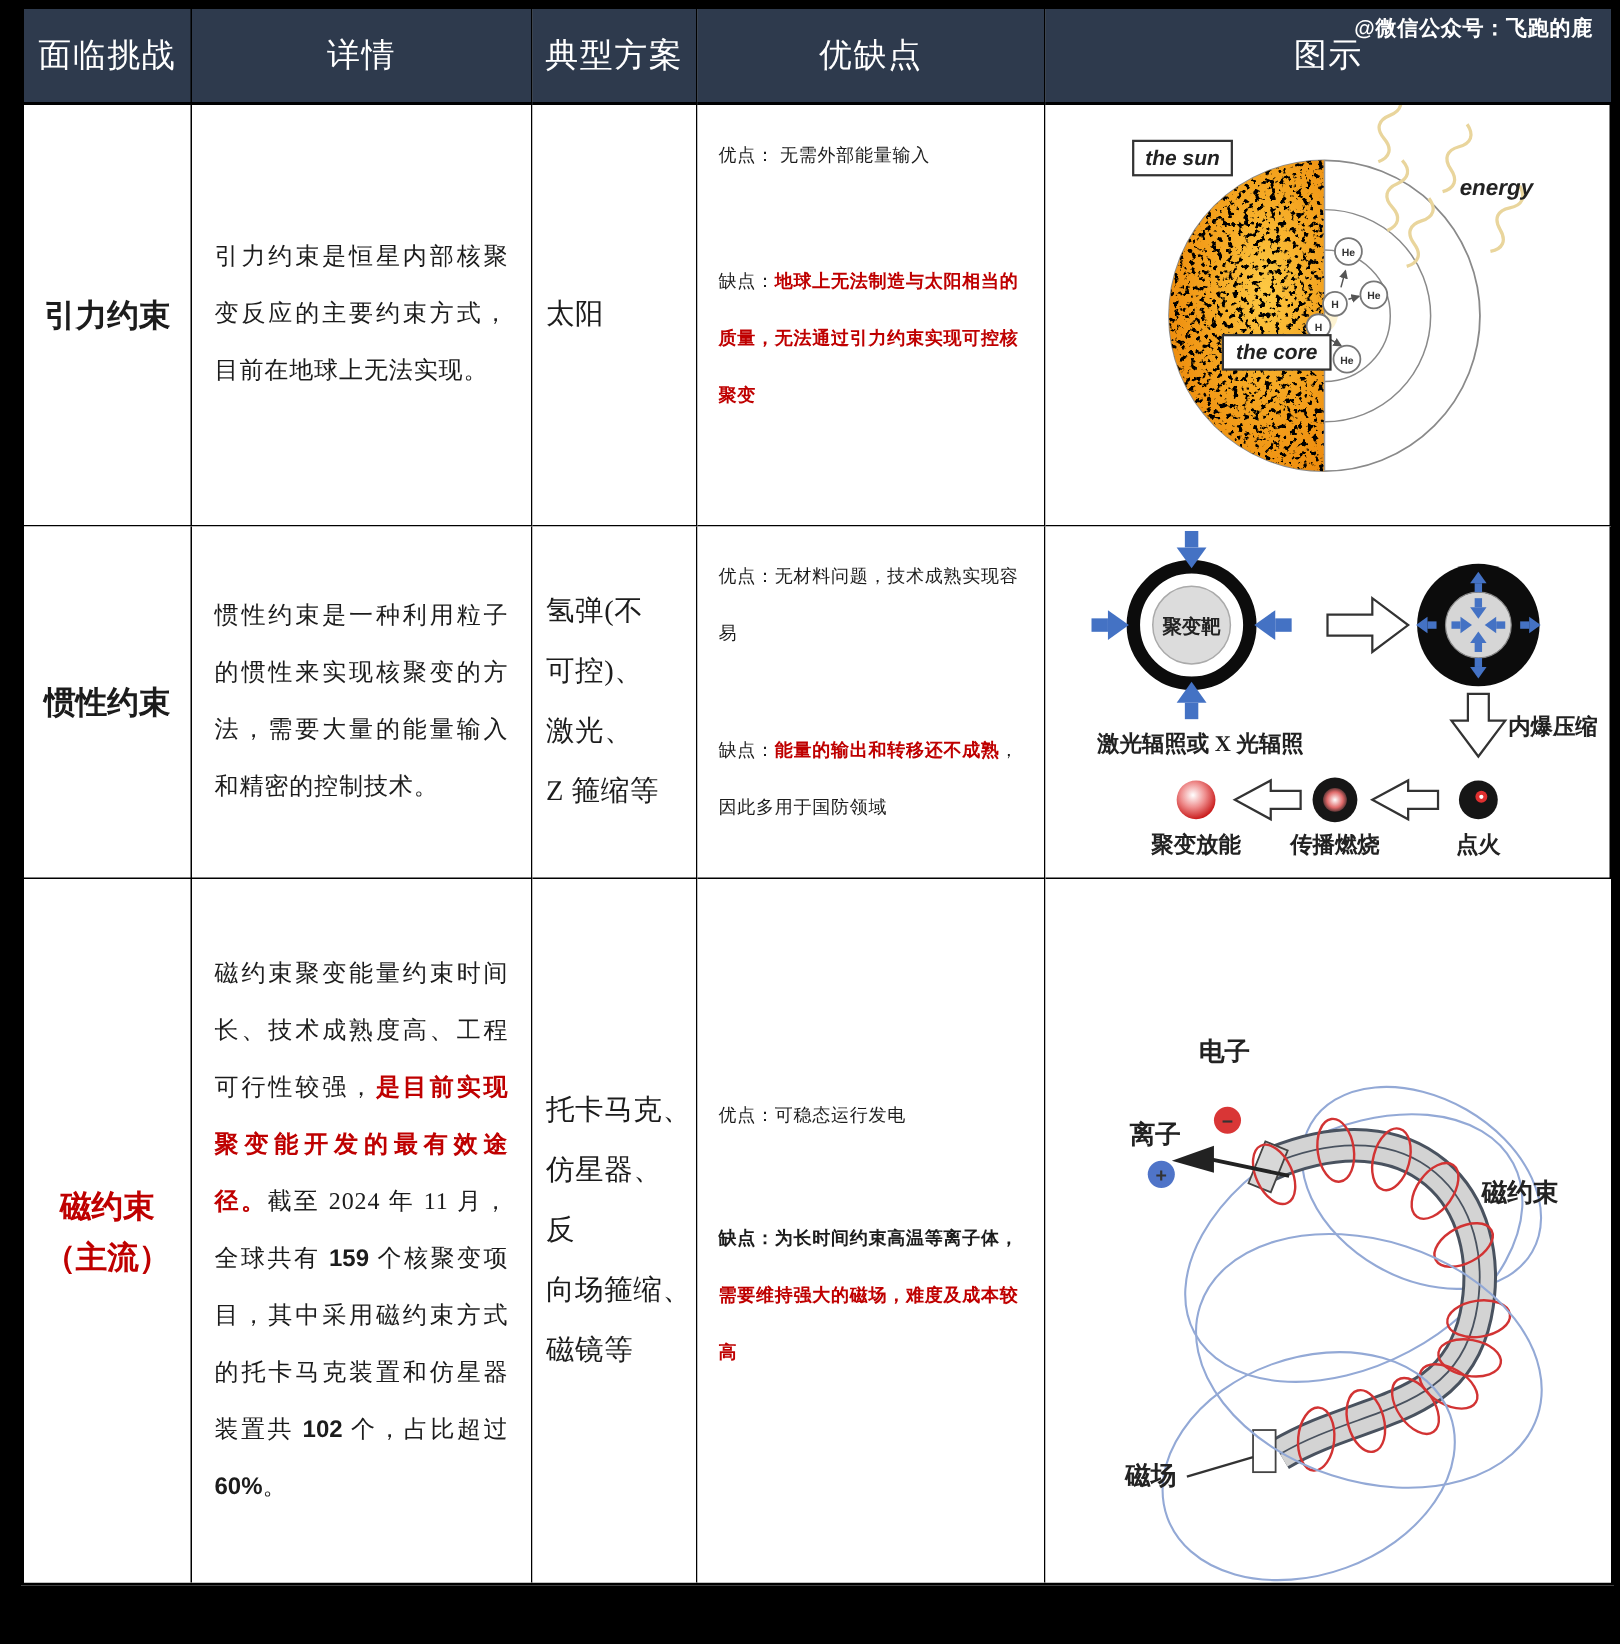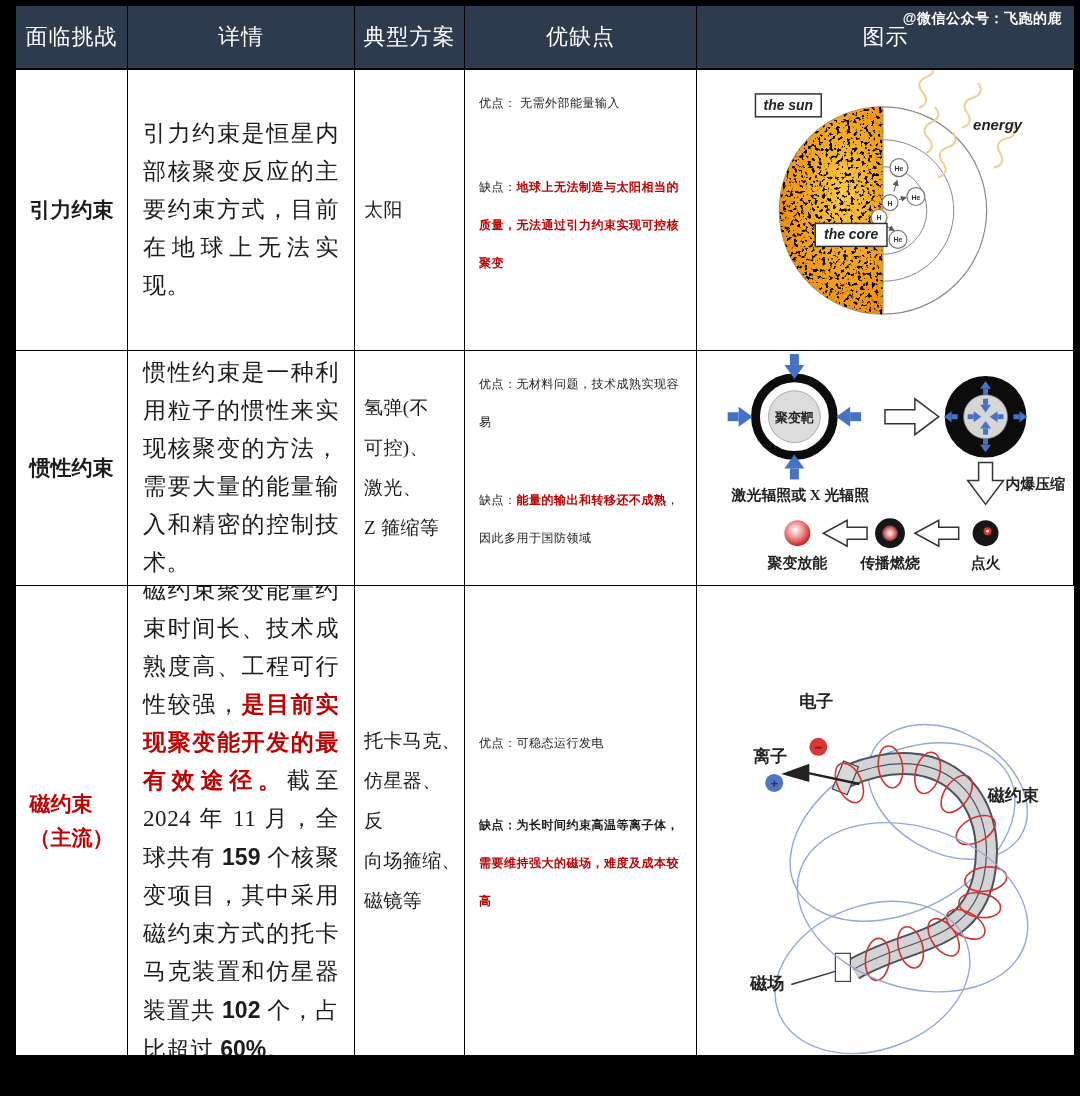--- a/index.html
+++ b/index.html
@@ -20,24 +20,24 @@
         background:#fff;overflow:hidden;}
   .cell.lastcol{border-right:none;}
   .cell.lastrow{border-bottom:none;}
   .hcell{background:var(--navy);color:#fff;border-bottom:2px solid #000;
          display:flex;align-items:center;justify-content:center;
          font-family:"Liberation Sans","DejaVu Sans",sans-serif;
          font-size:22px;font-weight:500;letter-spacing:1px;}
   .watermark{position:absolute;top:10px;right:18px;color:#fff;
              font-family:"Liberation Sans","DejaVu Sans",sans-serif;
              font-size:14px;font-weight:700;letter-spacing:.5px;z-index:5;}
-  .c-challenge{display:flex;align-items:center;justify-content:center;
+  .c-challenge{display:flex;align-items:center;justify-content:center;text-align:center;
                font-size:21px;font-weight:700;white-space:pre-line;line-height:34px;}
   .c-detail{display:flex;align-items:center;}
-  .c-detail .para{padding:0 15px;font-size:23px;line-height:38px;letter-spacing:.6px;
+  .c-detail .para{padding:0 15px;font-size:16px;line-height:38px;letter-spacing:.6px;
                   text-align:justify;}
   .c-scheme{display:flex;align-items:center;}
   .c-scheme .sch{padding-left:9px;font-size:19px;line-height:40px;white-space:pre-line;
                  letter-spacing:.4px;}
   .c-pc{display:flex;flex-direction:column;padding:12px 14px;font-size:12px;
         line-height:38px;letter-spacing:.5px;}
   .c-pc .pc-pros{margin-top:2px;}
   .c-pc.gap1 .pc-cons{margin-top:46px;}
   .c-pc.gap2 .pc-cons{margin-top:40px;}
   .c-pc.centerv{justify-content:center;gap:10px;}

